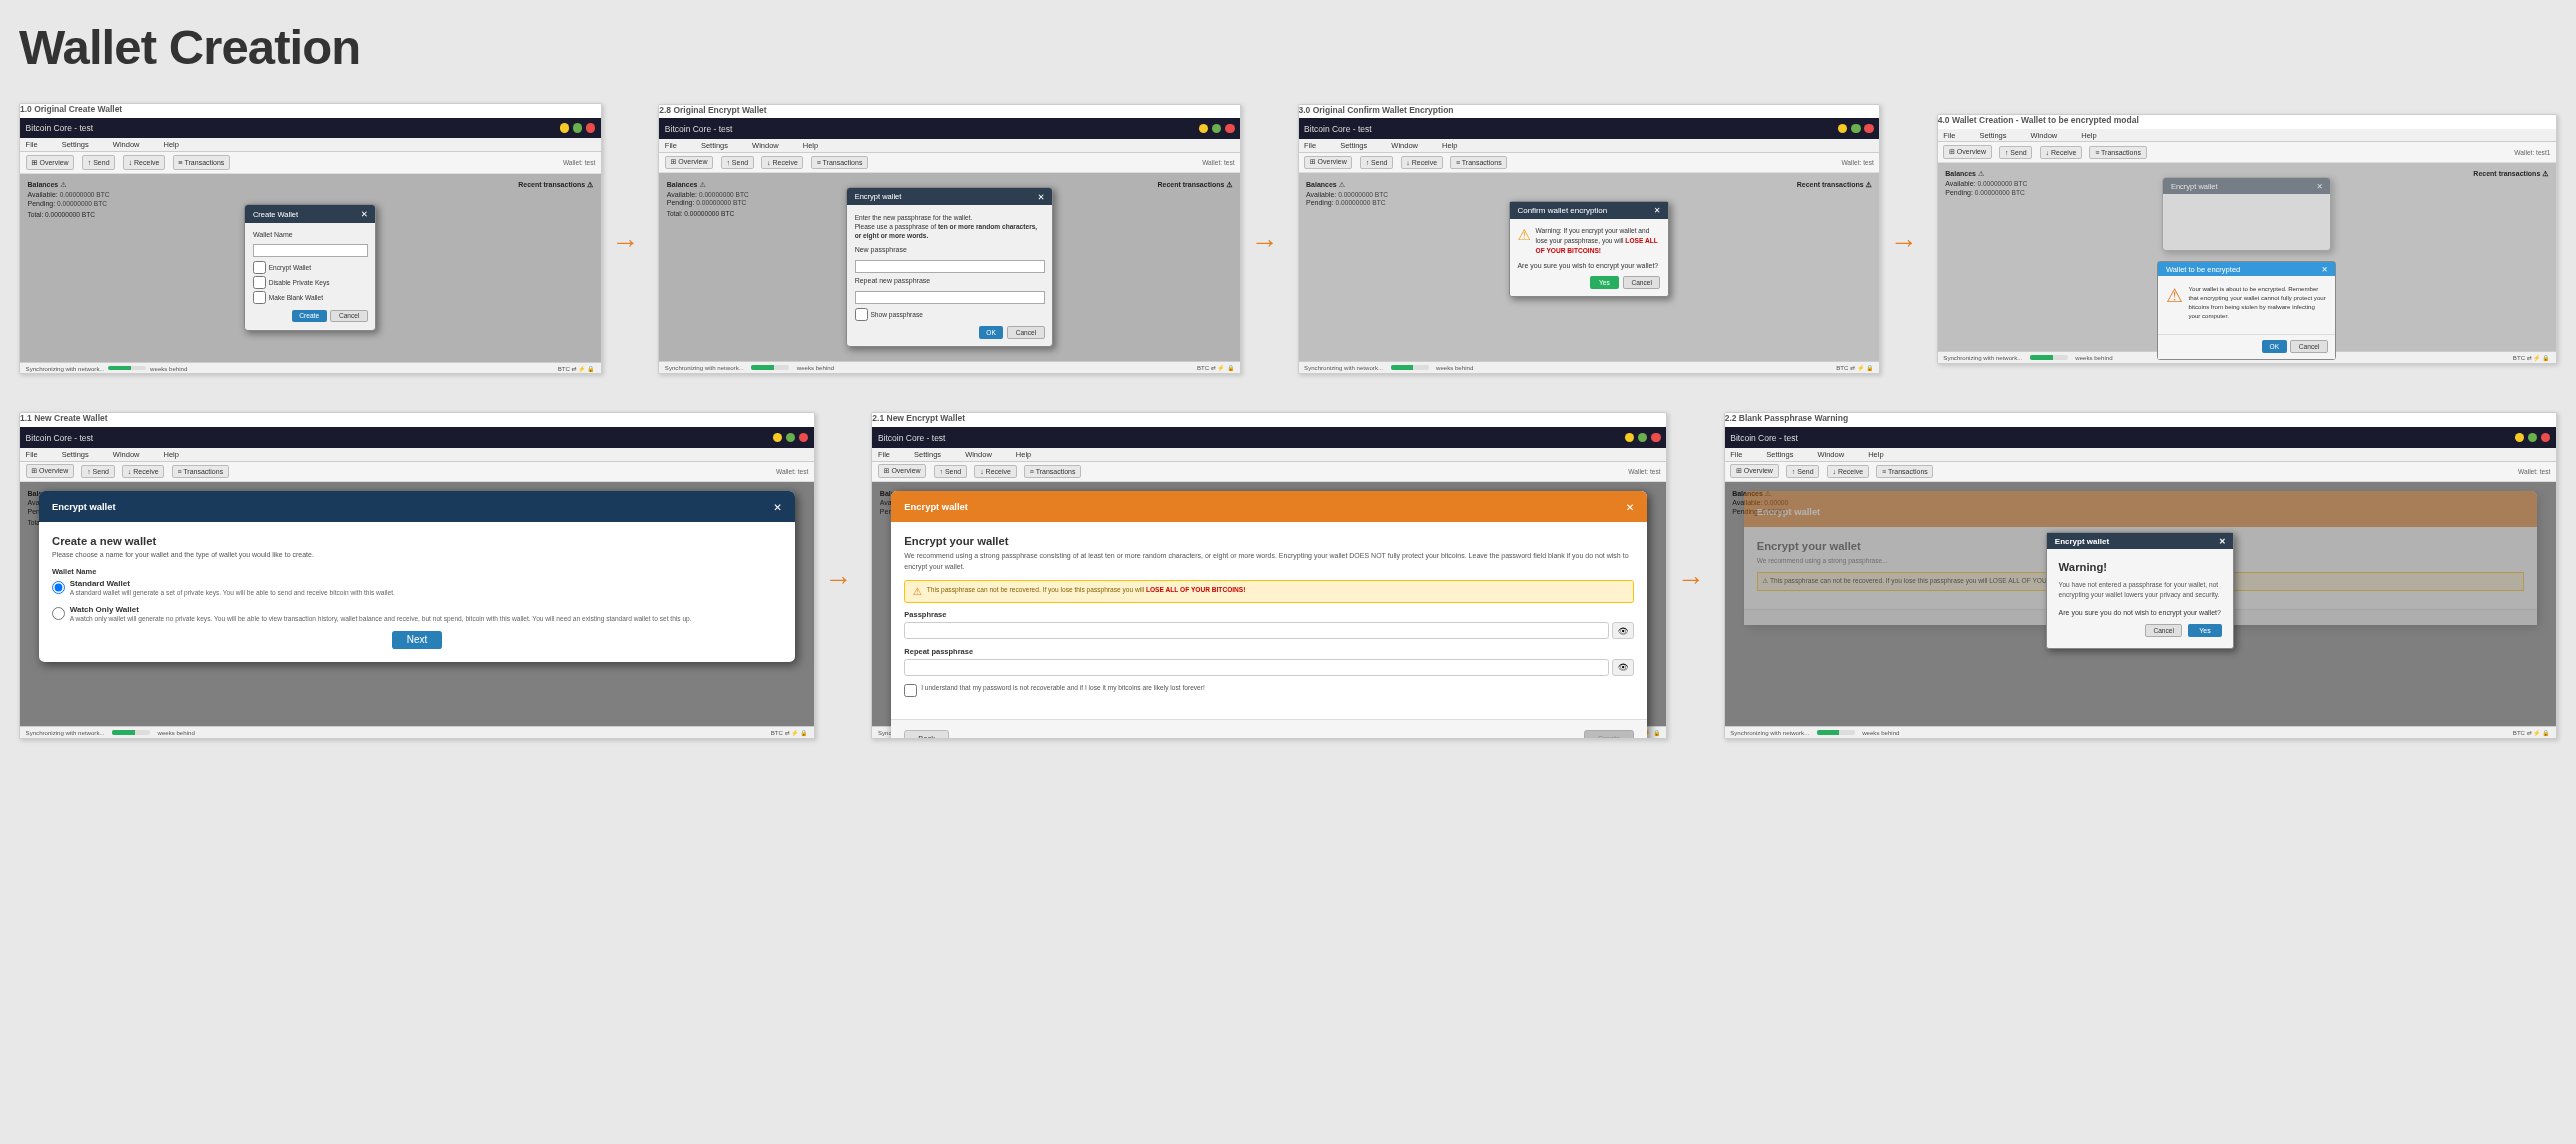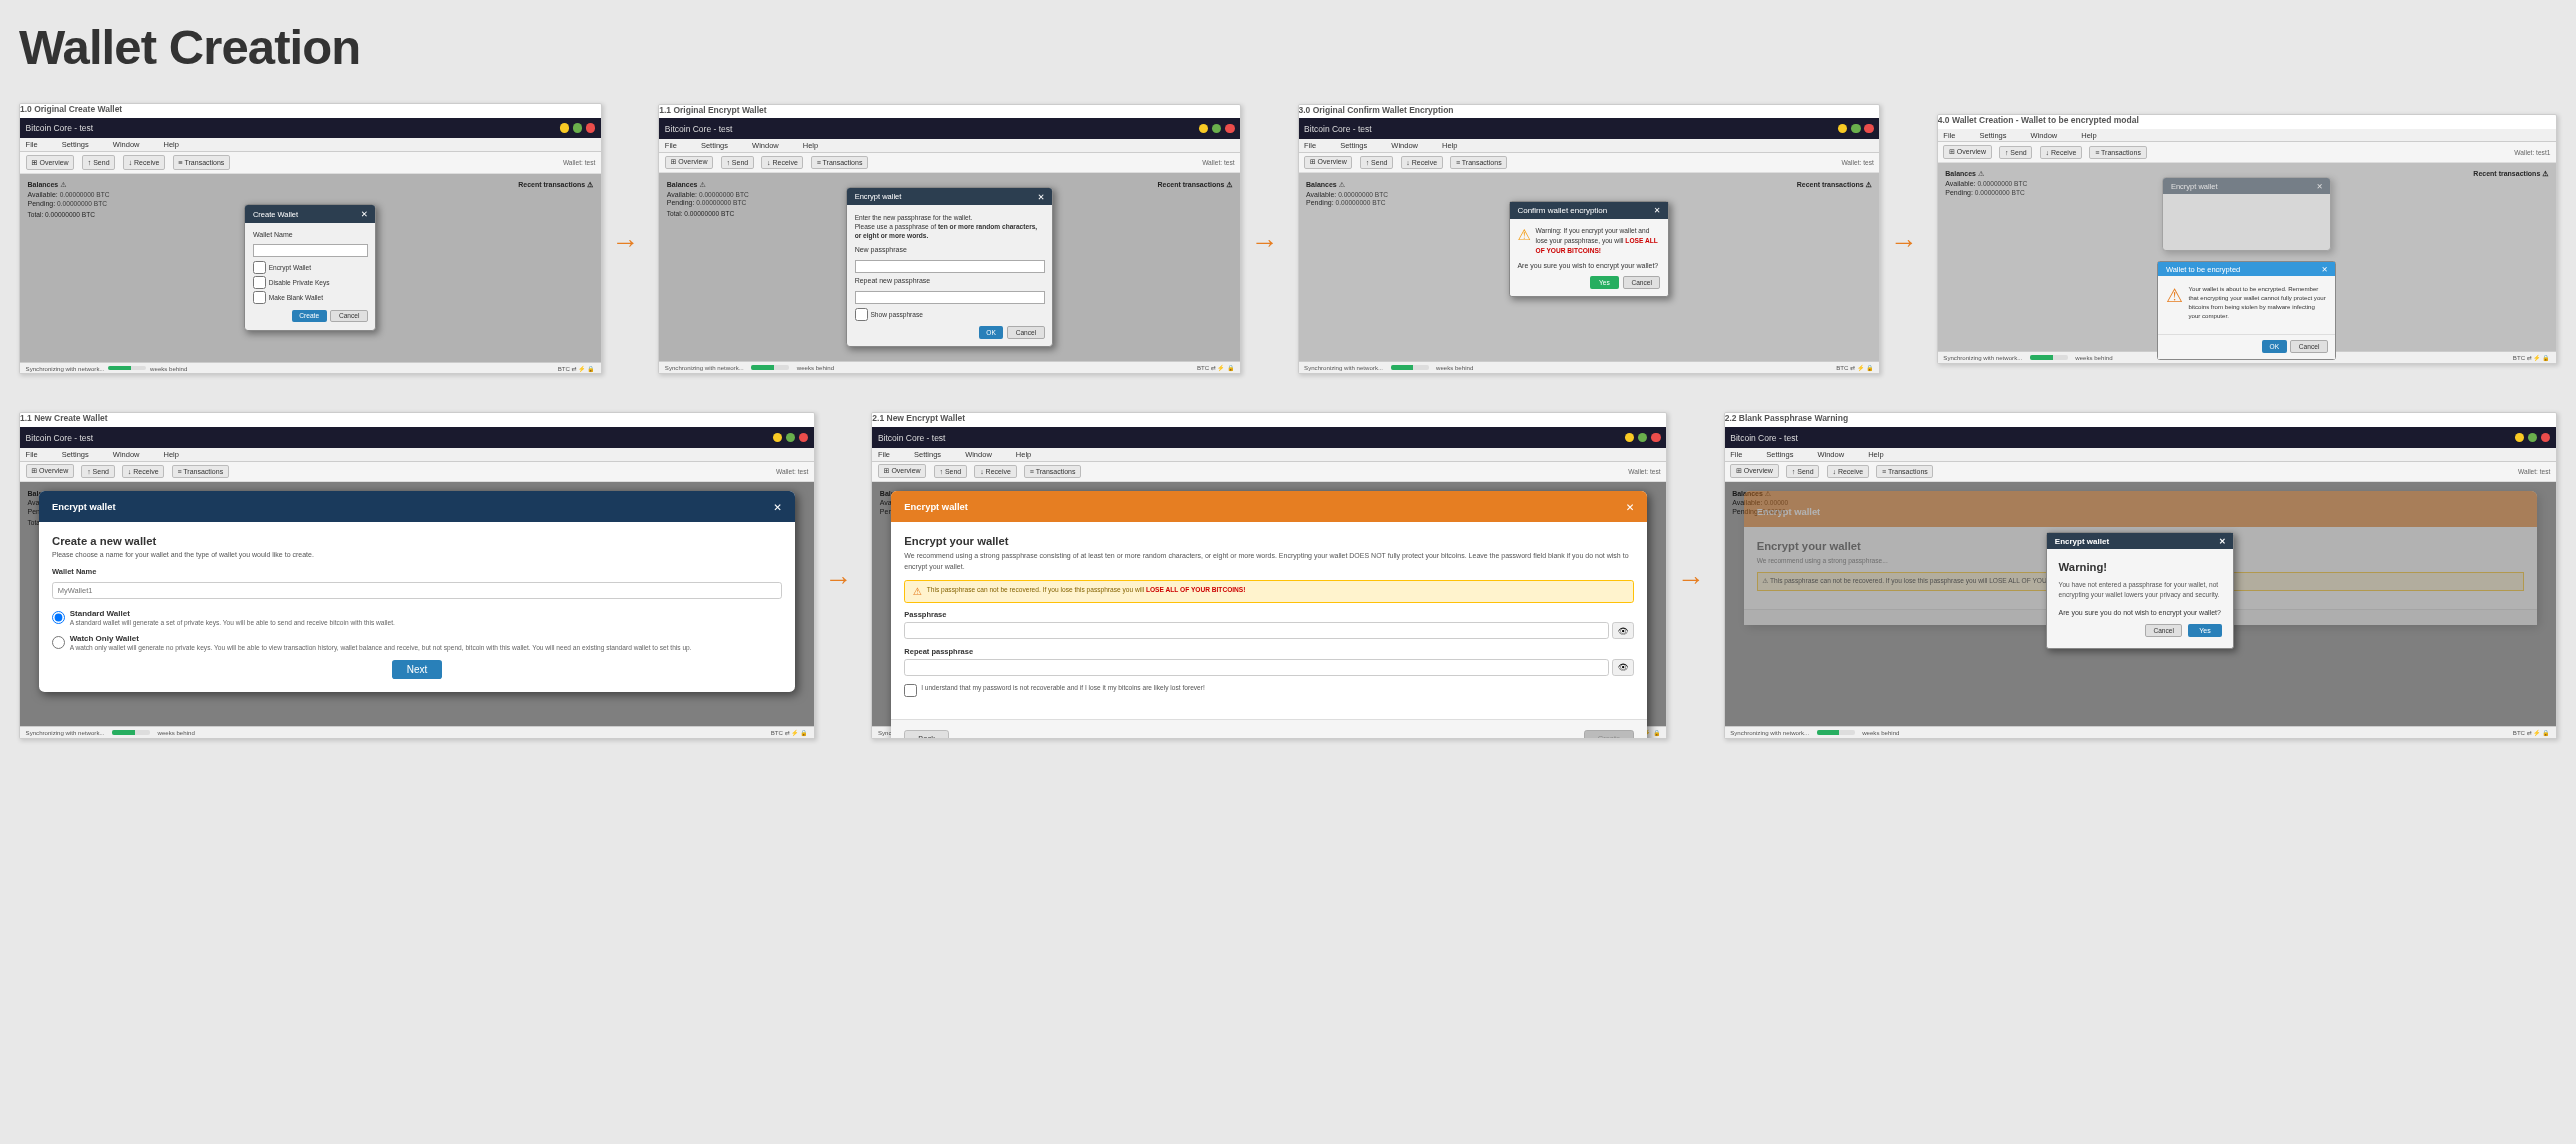--- a/index.html
+++ b/index.html
@@ -471,21 +471,21 @@
           <span>weeks behind</span>
         </div>
         <span style="margin-left:auto;">BTC ⇄ ⚡ 🔒</span>
       </div>
     </div>
     <div class="arrow">→</div>
   </div>
 
   <div class="screenshot-container">
     <div class="screenshot-box" style="flex:1;">
-      <span class="screenshot-label">1.1 Original Encrypt Wallet</span>
+      <span class="screenshot-label">2.8 Original Encrypt Wallet</span>
       <div class="win-title-bar">
         <span class="title-text">Bitcoin Core - test</span>
         <div class="win-controls">
           <span class="win-btn min"></span>
           <span class="win-btn max"></span>
           <span class="win-btn close"></span>
         </div>
       </div>
       <div class="menu-bar">
         <span>File</span>
@@ -721,21 +721,20 @@
         <div style="position:absolute;top:0;left:0;right:0;bottom:0;background:rgba(0,0,0,0.5);">
           <div style="background:#fff;border-radius:5.6px;margin:9.4px 19px;padding:0;box-shadow:2.8px 2.8px 9.4px rgba(0,0,0,0.5);">
             <div style="background:#1a3a5c;color:#fff;padding:9.4px 13px;border-radius:5.6px 5.6px 0 0;display:flex;justify-content:space-between;align-items:center;">
               <span style="font-size:9.4px;font-weight:bold;">Encrypt wallet</span>
               <span style="cursor:pointer;font-size:10.3px;">✕</span>
             </div>
             <div style="padding:13px;">
               <div style="font-size:11.3px;font-weight:bold;color:#333;margin-bottom:3.8px;">Create a new wallet</div>
               <div style="font-size:7px;color:#555;margin-bottom:9.4px;">Please choose a name for your wallet and the type of wallet you would like to create.</div>
               <div style="font-size:7.5px;font-weight:bold;color:#333;margin-bottom:2.8px;">Wallet Name</div>
-              <input type="text" placeholder="MyWallet1" style="width: 100%; height: 17px; border: 0.9px solid rgb(204, 204, 204); border-radius: 2.8px; padding: 1.9px 4.7px; font-size: 7.5px; margin-bottom: 9.4px;">
               
               <div style="display:flex;align-items:flex-start;gap:4.7px;margin-bottom:7.5px;">
                 <input type="radio" name="wallet-type-1-1" checked="" style="margin-top: 1.9px;">
                 <div>
                   <div style="font-size:8px;font-weight:bold;color:#333;">Standard Wallet</div>
                   <div style="font-size:6.6px;color:#666;line-height:1.4;">A standard wallet will generate a set of private keys. You will be able to send and receive bitcoin with this wallet.</div>
                 </div>
               </div>
               <div style="display:flex;align-items:flex-start;gap:4.7px;margin-bottom:7.5px;">
                 <input type="radio" name="wallet-type-1-1" style="margin-top: 1.9px;">

